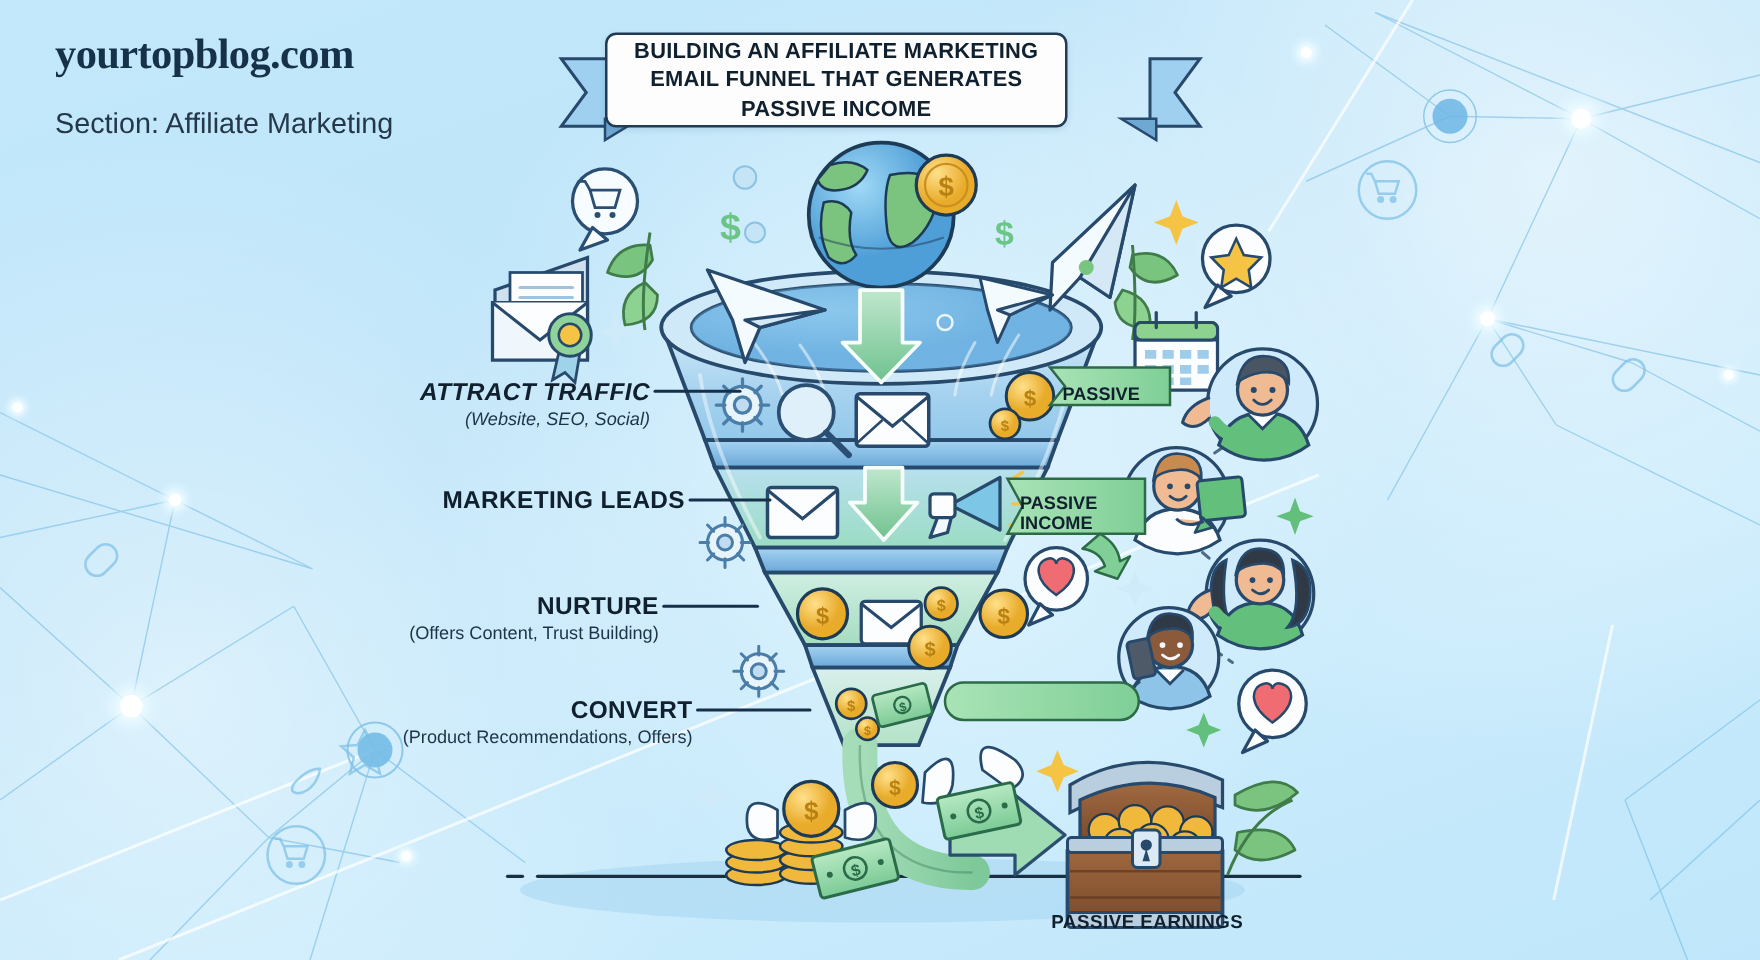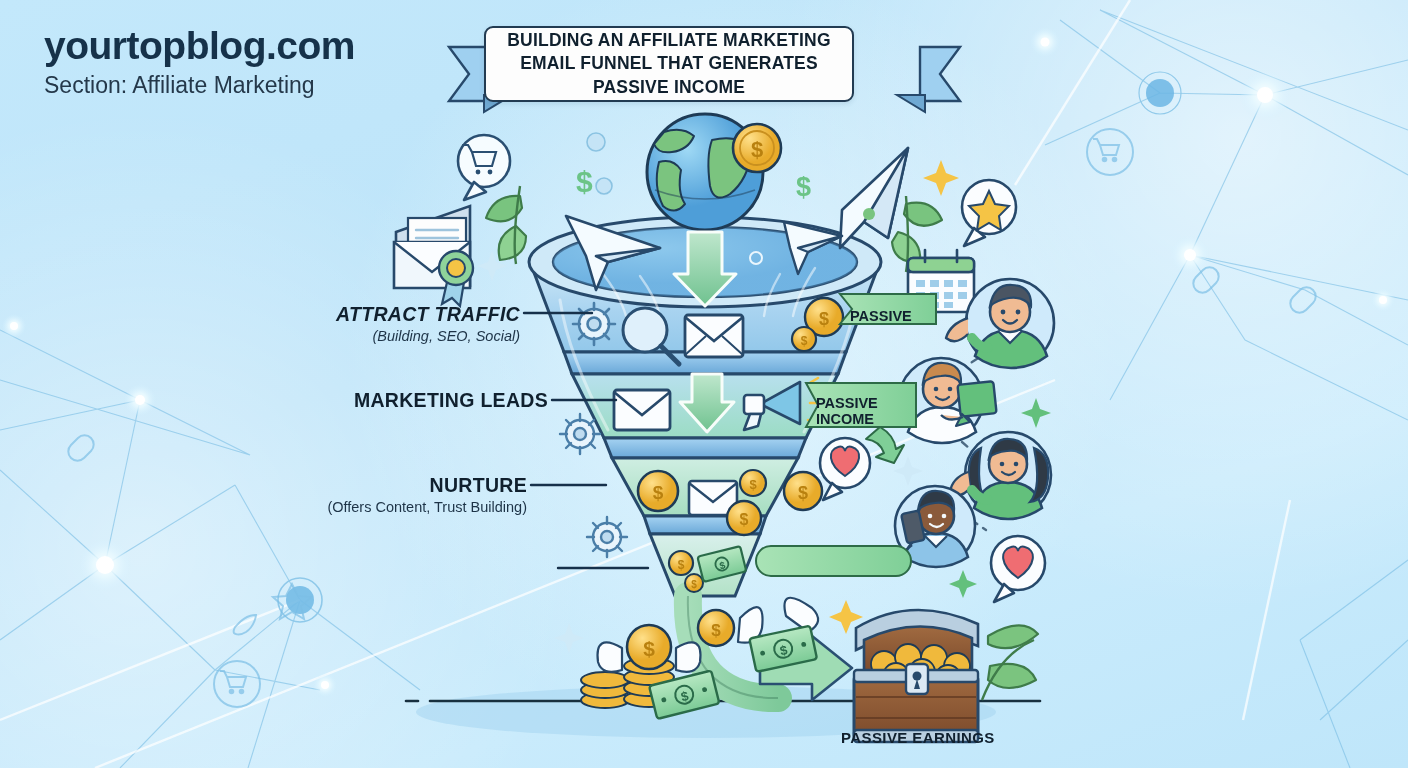--- a/index.html
+++ b/index.html
@@ -13,22 +13,22 @@
       radial-gradient(circle at 88% 18%, rgba(255,255,255,.55) 0%, rgba(255,255,255,0) 34%),
       radial-gradient(circle at 10% 72%, rgba(255,255,255,.45) 0%, rgba(255,255,255,0) 32%),
       radial-gradient(circle at 52% 46%, rgba(238,250,255,.75) 0%, rgba(238,250,255,0) 46%),
       linear-gradient(160deg,#c3e8fb 0%,#bde4f9 40%,#c9ebfc 72%,#bfe6fa 100%);
   }
   .bg-svg{position:absolute;inset:0;width:1408px;height:768px;pointer-events:none;}
   .scene{position:absolute;inset:0;width:1408px;height:768px;}
 
   
   .brand{position:absolute;left:44px;top:26px;}
-  .brand-title{font-size:39px;font-weight:bold;color:#16324a;letter-spacing:-.5px;line-height:1.05;}
-  .brand-sub{font-size:23px;color:#24384a;margin-top:6px;line-height:1.1;}
+  .brand-title{font-size:34px;font-weight:bold;color:#16324a;letter-spacing:-.5px;line-height:1.05;font-family:Liberation Serif, serif;}
+  .brand-sub{font-size:23px;color:#24384a;margin-top:24px;line-height:1.1;}
 
   
   .banner{position:absolute;left:449px;top:24px;width:511px;height:84px;}
   .banner-plate{position:absolute;left:35px;top:2px;width:370px;height:76px;
     background:#fdfdfd;border:2.5px solid #223b52;border-radius:9px;
     display:flex;align-items:center;justify-content:center;box-sizing:border-box;
     box-shadow:0 2px 5px rgba(30,70,110,.12);z-index:3;}
   .banner-text{font-size:17.5px;font-weight:bold;color:#10202e;text-align:center;
     line-height:1.35;letter-spacing:.2px;padding:0 10px;}
 
@@ -616,29 +616,33 @@
   </div>
 
   <div class="banner">
     <div class="banner-plate">
       <div class="banner-text">BUILDING AN AFFILIATE MARKETING EMAIL FUNNEL THAT GENERATES PASSIVE INCOME</div>
     </div>
   </div>
 
   <div class="stage-label" id="lab0">
     <div class="stage-main">ATTRACT TRAFFIC</div>
-    <div class="stage-sub">(Building, SEO, Social)</div>
+    <div class="stage-sub">(Website, SEO, Social)</div>
   </div>
   <div class="stage-label" id="lab1">
     <div class="stage-main">MARKETING LEADS</div>
   </div>
   <div class="stage-label" id="lab2">
     <div class="stage-main">NURTURE</div>
     <div class="stage-sub">(Offers Content, Trust Building)</div>
   </div>
+  <div class="stage-label" id="lab3">
+    <div class="stage-main">CONVERT</div>
+    <div class="stage-sub">(Product Recommendations, Offers)</div>
+  </div>
 
   <div class="tag" id="tag0">
     <span class="tag-txt">PASSIVE</span>
   </div>
   <div class="tag" id="tag1">
     <span class="tag-txt">PASSIVE<br>INCOME</span>
   </div>
 
   <div class="earn-label">PASSIVE EARNINGS</div>
 

